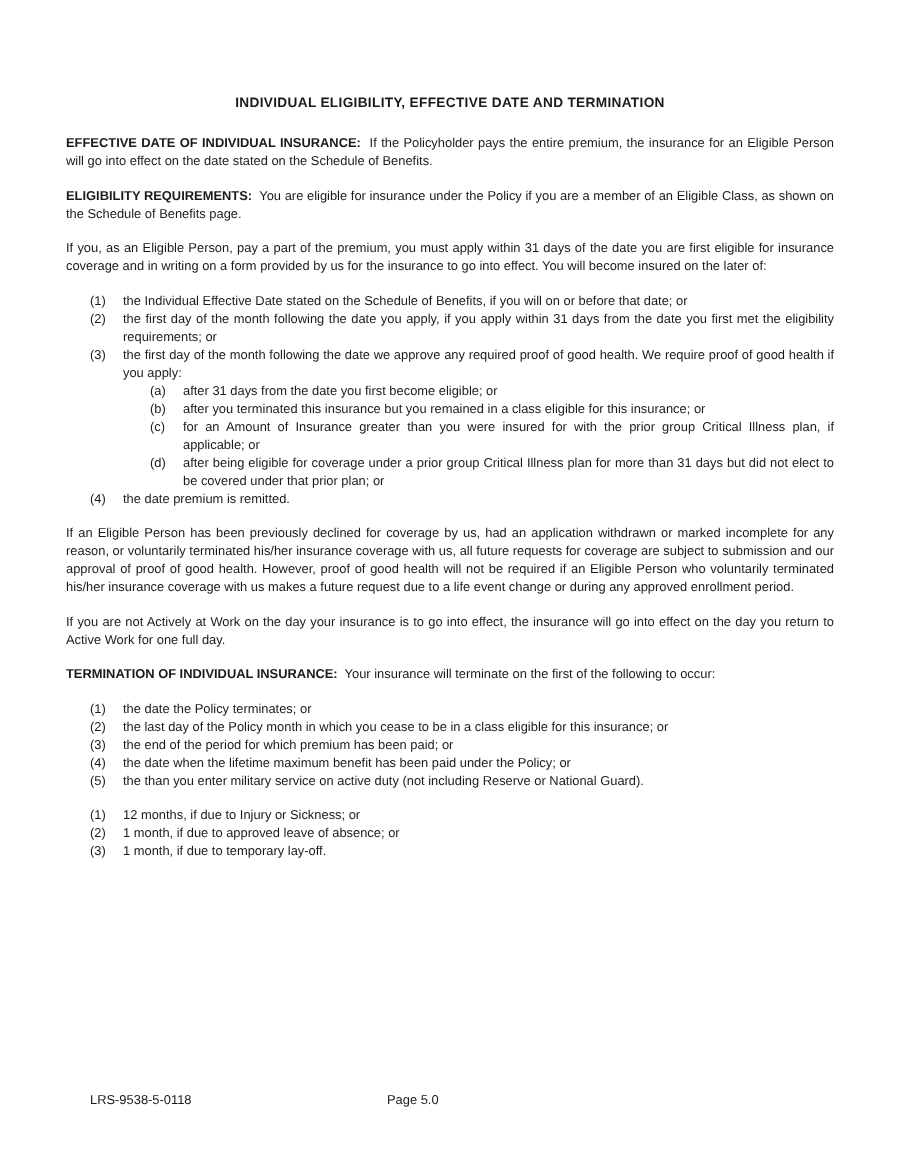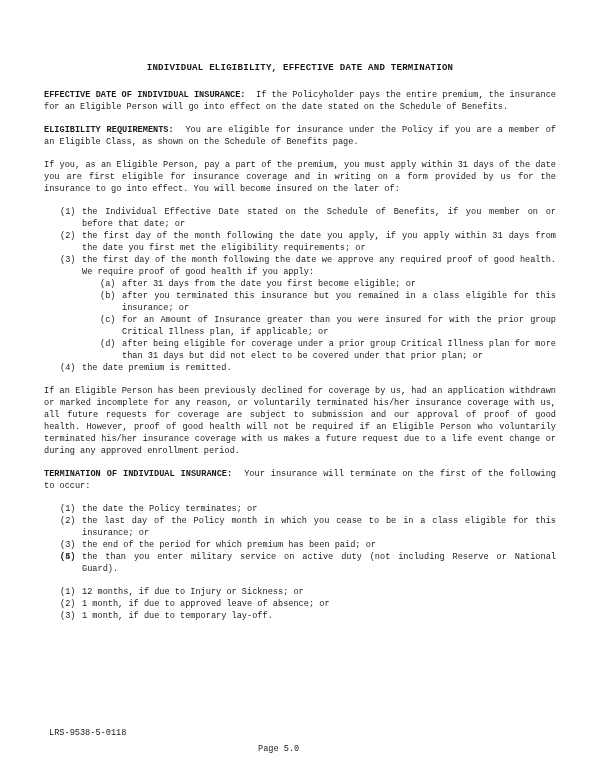--- a/index.html
+++ b/index.html
@@ -15,21 +15,20 @@
     -webkit-font-smoothing: antialiased;
   }
   .page {
     position: relative;
     width: 584px;
     height: 776px;
     box-sizing: border-box;
     padding: 0;
     background: #ffffff;
     overflow: hidden;
-    font-family: Liberation Mono, monospace;
   }
   .content {
     position: absolute;
     left: 44px;
     top: 62px;
     width: 512px;
   }
   .doc-title {
     text-align: center;
     font-weight: bold;
@@ -87,49 +86,49 @@
   .footer {
     position: absolute;
     left: 44px;
     top: 727px;
     width: 512px;
     font-size: 8.6px;
     line-height: 12px;
   }
   .footer .form-no {
     position: absolute;
-    left: 5px;
+    left: 16px;
     top: 0;
     text-align: right;
   }
   .footer .page-no {
     position: absolute;
     left: 214px;
-    top: 16px;
+    top: 0;
   }
 </style>
 </head>
 <body>
 
 <div class="page">
   <div class="content">
 
     <div class="doc-title">INDIVIDUAL ELIGIBILITY, EFFECTIVE DATE AND TERMINATION</div>
 
 
     <p class="para"><span class="lead">EFFECTIVE DATE OF INDIVIDUAL INSURANCE:</span>&nbsp; <span>If the Policyholder pays the entire premium, the insurance for an Eligible Person will go into effect on the date stated on the Schedule of Benefits.</span></p>
 
     <p class="para"><span class="lead">ELIGIBILITY REQUIREMENTS:</span>&nbsp; <span>You are eligible for insurance under the Policy if you are a member of an Eligible Class, as shown on the Schedule of Benefits page.</span></p>
 
     <p class="para">If you, as an Eligible Person, pay a part of the premium, you must apply within 31 days of the date you are first eligible for insurance coverage and in writing on a form provided by us for the insurance to go into effect.  You will become insured on the later of:</p>
 
     <ol class="lst">
       <li>
         <span class="mark">(1)</span>
-        <span>the Individual Effective Date stated on the Schedule of Benefits, if you member on or before that date; or</span>
+        <span>the Individual Effective Date stated on the Schedule of Benefits, if you will on or before that date; or</span>
       </li>
       <li>
         <span class="mark">(2)</span>
         <span>the first day of the month following the date you apply, if you apply within 31 days from the date you first met the eligibility requirements; or</span>
       </li>
       <li>
         <span class="mark">(3)</span>
         <span>the first day of the month following the date we approve any required proof of good health.  We require proof of good health if you apply:</span>
       </li>
       <ol class="lst alpha">
@@ -152,38 +151,40 @@
       </ol>
       <li class="no-justify">
         <span class="mark">(4)</span>
         <span>the date premium is remitted.</span>
       </li>
     </ol>
 
     <p class="para">If an Eligible Person has been previously declined for coverage by us, had an application withdrawn or marked incomplete for any reason, or voluntarily terminated his/her insurance coverage with us, all future requests for coverage are subject to submission and our approval of proof of good health.  However, proof of good health will not be required if an Eligible Person who voluntarily terminated his/her insurance coverage with us makes a future request due to a life event change or during any approved enrollment period.</p>
 
 
+    <p class="para">If you are not Actively at Work on the day your insurance is to go into effect, the insurance will go into effect on the day you return to Active Work for one full day.</p>
 
     <p class="para"><span class="lead">TERMINATION OF INDIVIDUAL INSURANCE:</span>&nbsp; <span>Your insurance will terminate on the first of the following to occur:</span></p>
 
     <ol class="lst">
       <li class="no-justify">
         <span class="mark">(1)</span>
         <span>the date the Policy terminates; or</span>
       </li>
       <li class="no-justify">
         <span class="mark">(2)</span>
         <span>the last day of the Policy month in which you cease to be in a class eligible for this insurance; or</span>
       </li>
       <li class="no-justify">
         <span class="mark">(3)</span>
         <span>the end of the period for which premium has been paid; or</span>
       </li>
       <li class="no-justify">
         <span class="mark">(4)</span>
+        <span>the date when the lifetime maximum benefit has been paid under the Policy; or</span>
       </li>
       <li class="no-justify">
         <span class="mark">(5)</span>
         <span>the than you enter military service on active duty (not including Reserve or National Guard).</span>
       </li>
     </ol>
 
 
     <ol class="lst">
       <li class="no-justify">

